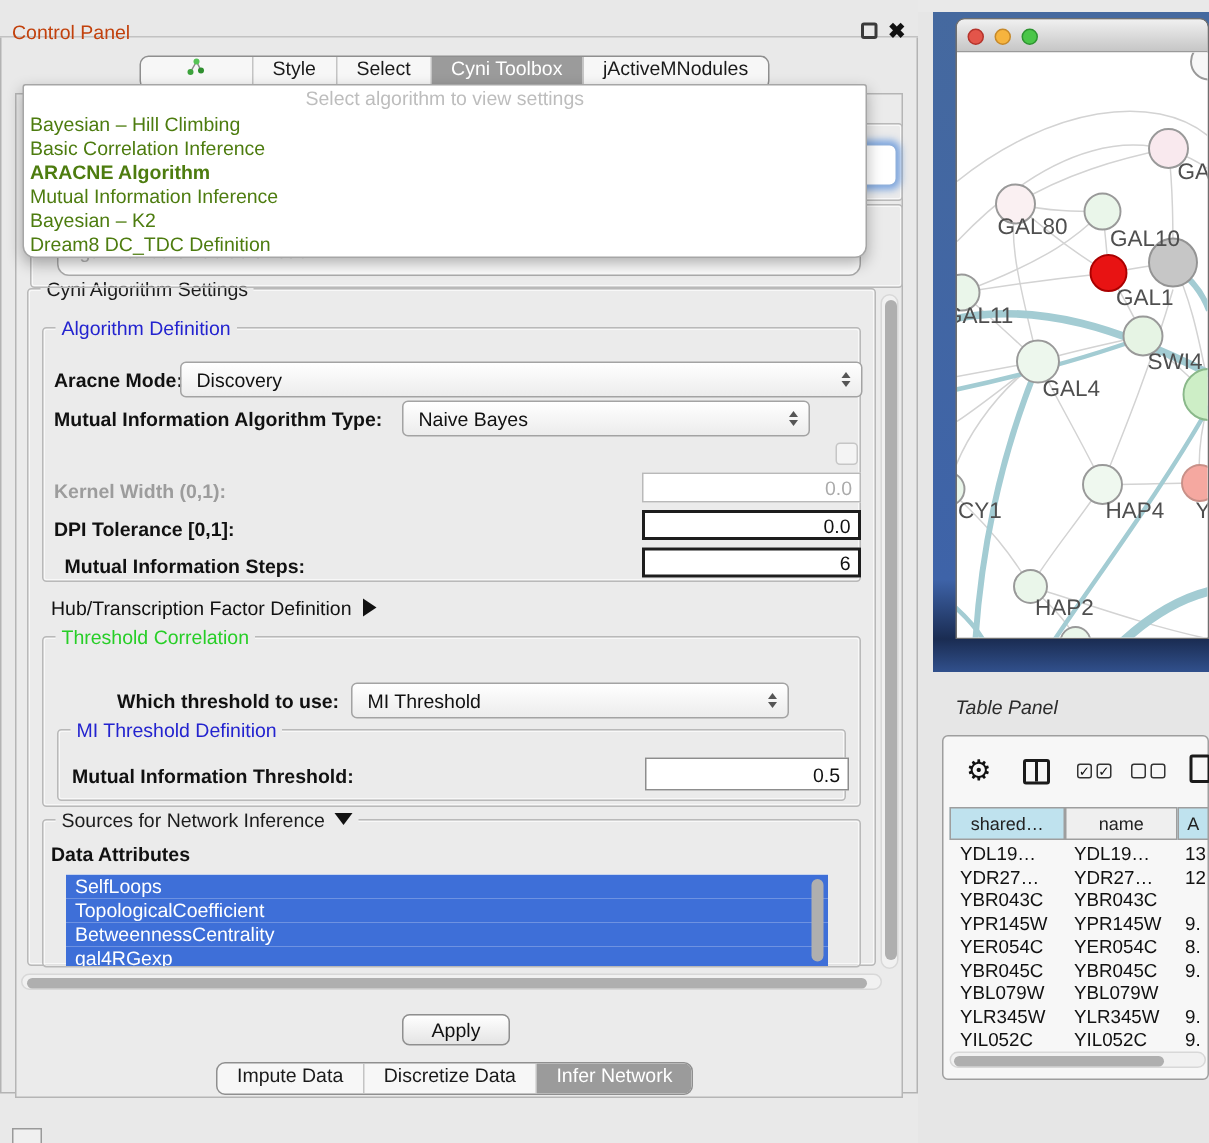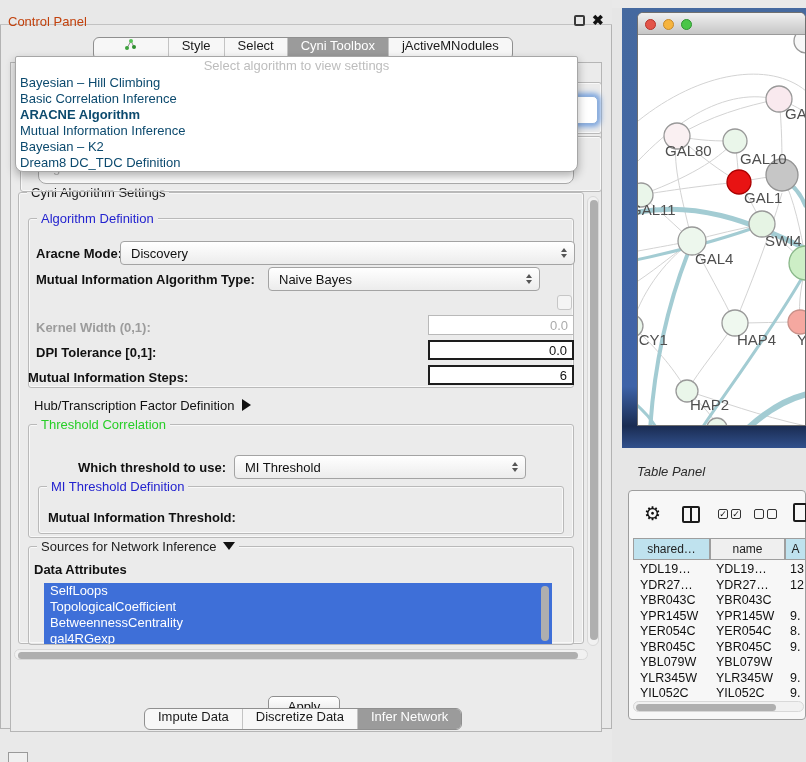--- a/index.html
+++ b/index.html
@@ -61,21 +61,21 @@
   .sb-track-h { background:#F1F1F1; border:1px solid #D8D8D8; border-radius:6px; }
   .sb-thumb { background:#AFAFAF; border-radius:5px; position:absolute; }
 
   
   .aqua-btn { border:1px solid #8F8F8F; border-radius:5px; background:linear-gradient(#FFFFFF,#E4E4E4); font-size:13px; color:#111; display:flex; align-items:center; justify-content:center; }
   .tabstrip-bottom { left:144px; top:708px; height:22px; }
 
   
   .popup { left:15px; top:56px; width:563px; height:116px; background:#FFFFFF; border:1px solid #A6A6A6; border-radius:2px 2px 8px 8px; box-shadow:0 4px 10px rgba(0,0,0,.3); z-index:50; }
   .popup-head { text-align:center; font-size:13px; color:#BDBDBD; height:18px; line-height:18px; }
-  .popup-item { height:16px; line-height:16px; font-size:13px; color:#0c4a6e; padding-left:4px; white-space:nowrap; }
+  .popup-item { height:16px; line-height:16px; font-size:13px; color:#4d7c0f; padding-left:4px; white-space:nowrap; }
   .popup-item.sel { font-weight:bold; }
 
   
   .frag-combo-focus { left:330px; top:96px; width:268px; height:28px; border:1px solid #8FB0DC; border-radius:5px; background:#FFFFFF; box-shadow:0 0 5px 2.5px rgba(100,150,220,.8); z-index:5; }
   .frag-gbox1 { left:20px; top:82px; width:582px; height:52px; z-index:4; }
   .frag-gbox2 { left:20px; top:136px; width:582px; height:56px; z-index:4; }
   .frag-combo2 { left:38px; top:150px; width:536px; height:34px; border:1px solid #ABABAB; border-radius:8px; background:#FDFDFD; z-index:5; font-size:13px; color:#B7B7B7; display:flex; align-items:center; padding-left:14px; }
 
   
   .right-bg { left:612px; top:8px; width:194px; height:754px; background:#E6E6E6; }
@@ -320,21 +320,21 @@
   </div>
 
   <div class="abs chk" style="left:557px;top:295px;"></div>
 
   <div class="abs lbl dis" style="left:36px;top:320px;">Kernel Width (0,1):</div>
   <div class="abs field dis" style="left:428px;top:315px;width:146px;height:20px;">0.0</div>
 
   <div class="abs lbl b" style="left:36px;top:345px;">DPI Tolerance [0,1]:</div>
   <div class="abs field strong" style="left:428px;top:340px;width:146px;height:20px;">0.0</div>
 
-  <div class="abs lbl b" style="left:28px;top:370px;">Mutual Information Steps:</div>
+  <div class="abs lbl b" style="left:43px;top:370px;">Mutual Information Steps:</div>
   <div class="abs field strong" style="left:428px;top:365px;width:146px;height:20px;">6</div>
 
   <div class="abs lbl" style="left:34px;top:398px;">
     <span>Hub/Transcription Factor Definition</span><span class="tri-right"></span>
   </div>
 
   <div class="abs gbox" style="left:28px;top:424px;width:546px;height:114px;">
     <span class="gtitle green">Threshold Correlation</span>
   </div>
   <div class="abs lbl b" style="left:78px;top:460px;">Which threshold to use:</div>
@@ -342,41 +342,42 @@
     <span>MI Threshold</span>
     <span class="arrows">
         <i class="up"></i>
         <i class="dn"></i>
       </span>
   </div>
   <div class="abs gbox" style="left:38px;top:486px;width:526px;height:48px;">
     <span class="gtitle blue">MI Threshold Definition</span>
   </div>
   <div class="abs lbl b" style="left:48px;top:510px;">Mutual Information Threshold:</div>
+  <div class="abs field strong" style="left:430px;top:505px;width:136px;height:22px;background:#FFF;border:1px solid #8D8D8D;">0.5</div>
 
   <div class="abs gbox" style="left:28px;top:546px;width:546px;height:99px;">
     <span class="gtitle"><span>Sources for Network Inference</span><span class="tri-down"></span></span>
   </div>
   <div class="abs lbl b" style="left:34px;top:562px;">Data Attributes</div>
   <div class="abs attr-list" style="left:44px;top:583px;width:508px;height:61px;" id="attrList">
       <div class="attr-row">SelfLoops</div>
       <div class="attr-row">TopologicalCoefficient</div>
       <div class="attr-row">BetweennessCentrality</div>
       <div class="attr-row">gal4RGexp</div>
     </div>
   <div class="abs sb-thumb" style="left:541px;top:586px;width:8px;height:55px;"></div>
 
   <div class="abs sb-track-v" style="left:587px;top:196px;width:12px;height:450px;">
     <span class="sb-thumb" style="left:1.5px;top:3px;width:8px;height:440px;"></span>
   </div>
   <div class="abs sb-track-h" style="left:14px;top:649px;width:574px;height:11px;">
     <span class="sb-thumb" style="left:3px;top:1.5px;width:560px;height:7px;"></span>
   </div>
 
-  <div class="abs aqua-btn" style="left:268px;top:676px;width:72px;height:21px;margin-top:20px;">Apply</div>
+  <div class="abs aqua-btn" style="left:268px;top:676px;width:72px;height:21px;">Apply</div>
   <div class="abs tabstrip tabstrip-bottom" id="bottomTabs">
       <div class="tab">Impute Data</div>
       <div class="tab">Discretize Data</div>
       <div class="tab selected">Infer Network</div>
     </div>
 
   <div class="abs popup">
     <div class="popup-head">Select algorithm to view settings</div>
     <div id="popupItems">
         <div class="popup-item">Bayesian – Hill Climbing</div>

